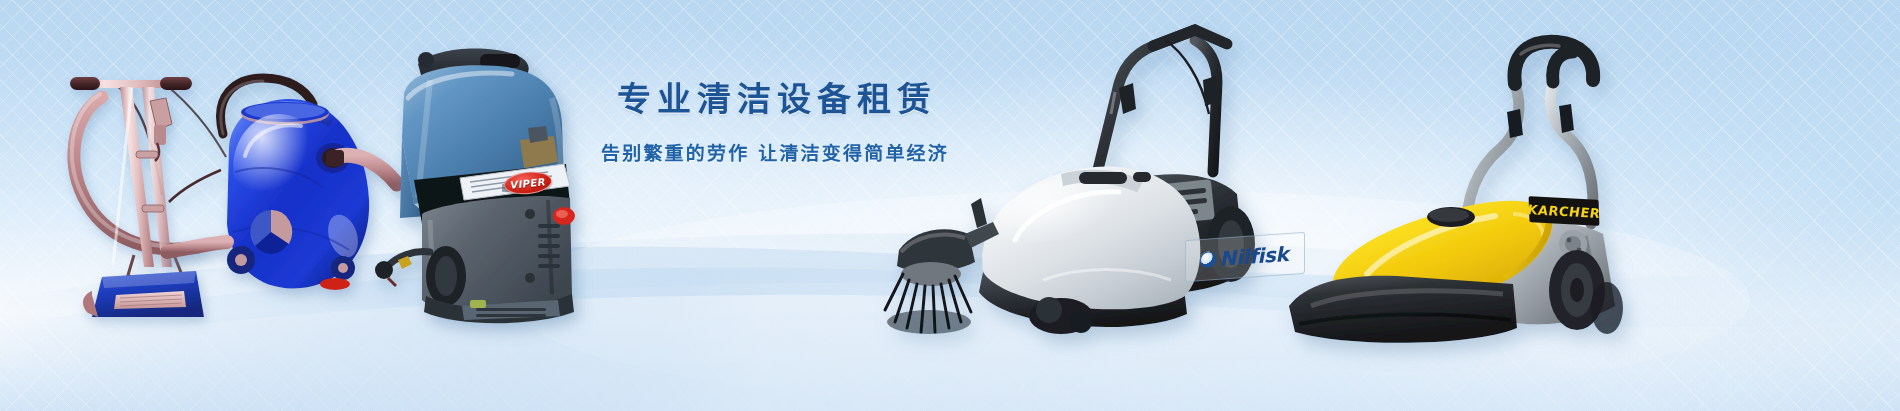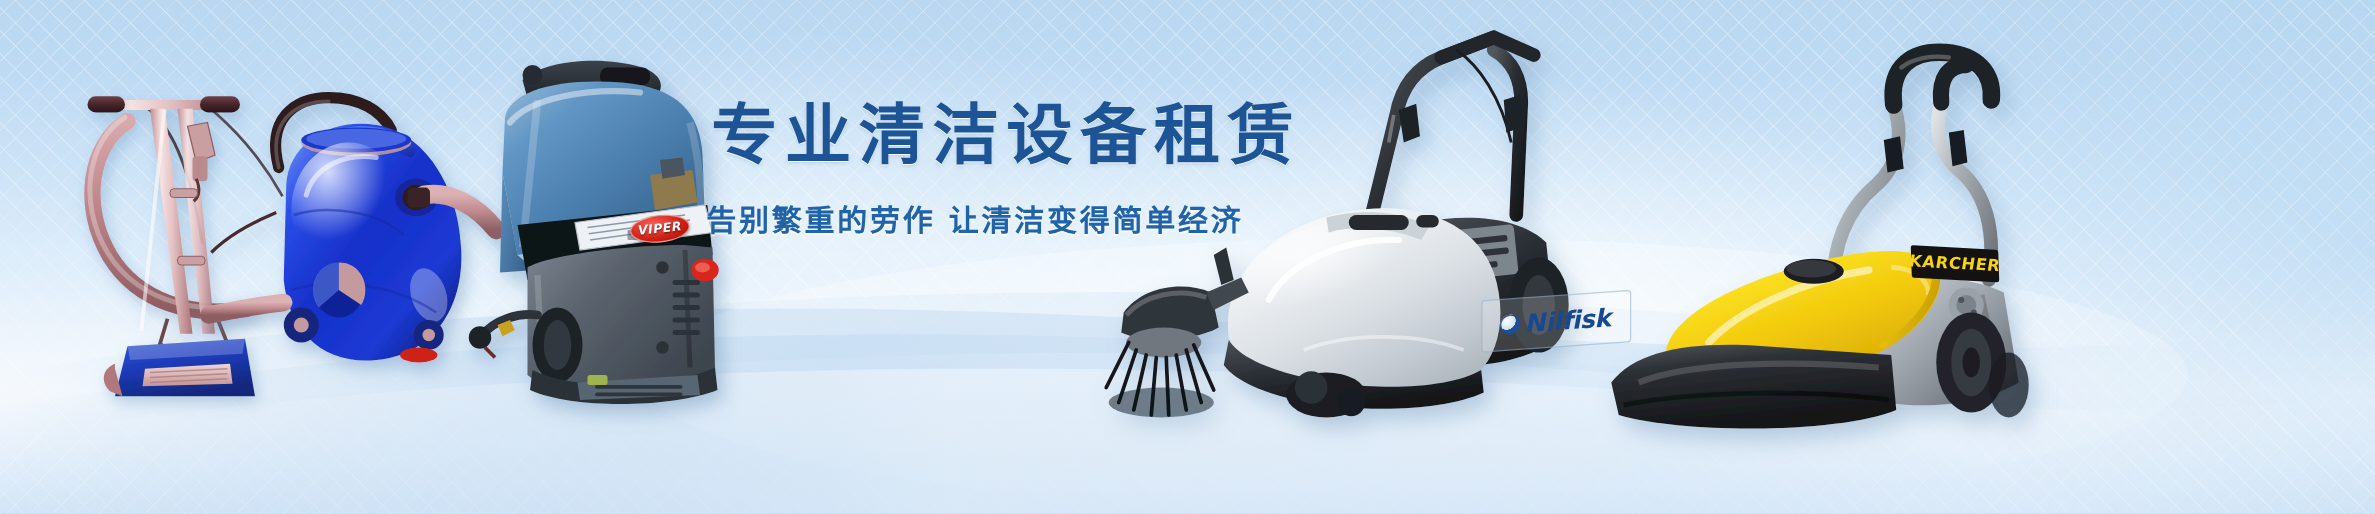--- a/index.html
+++ b/index.html
@@ -46,32 +46,32 @@
   .wave-layer{position:absolute;left:0;top:0;width:1900px;height:411px;pointer-events:none;}
 
   
   .copy{
     position:absolute;left:565px;top:82px;width:420px;
     text-align:center;z-index:40;
   }
   .headline{
     font-family:"DejaVu Serif","Liberation Serif",serif;
     font-weight:bold;
-    font-size:53px;line-height:1;
+    font-size:34px;line-height:1;
     letter-spacing:6px;
     color:#1d5496;
     text-shadow:0 1px 0 rgba(255,255,255,.85), 0 2px 3px rgba(120,160,200,.35);
     white-space:nowrap;
     margin:0 0 0 4px;
   }
   .subhead{
     margin-top:22px;
     font-family:"DejaVu Sans","Liberation Sans",sans-serif;
     font-weight:bold;
-    font-size:24px;letter-spacing:2.2px;
+    font-size:19px;letter-spacing:2.2px;
     color:#2163a8;
     white-space:nowrap;
     text-shadow:0 1px 0 rgba(255,255,255,.7);
   }
 
   
   .machine{position:absolute;z-index:20;}
   .machine svg{display:block;overflow:visible;}
 
   

